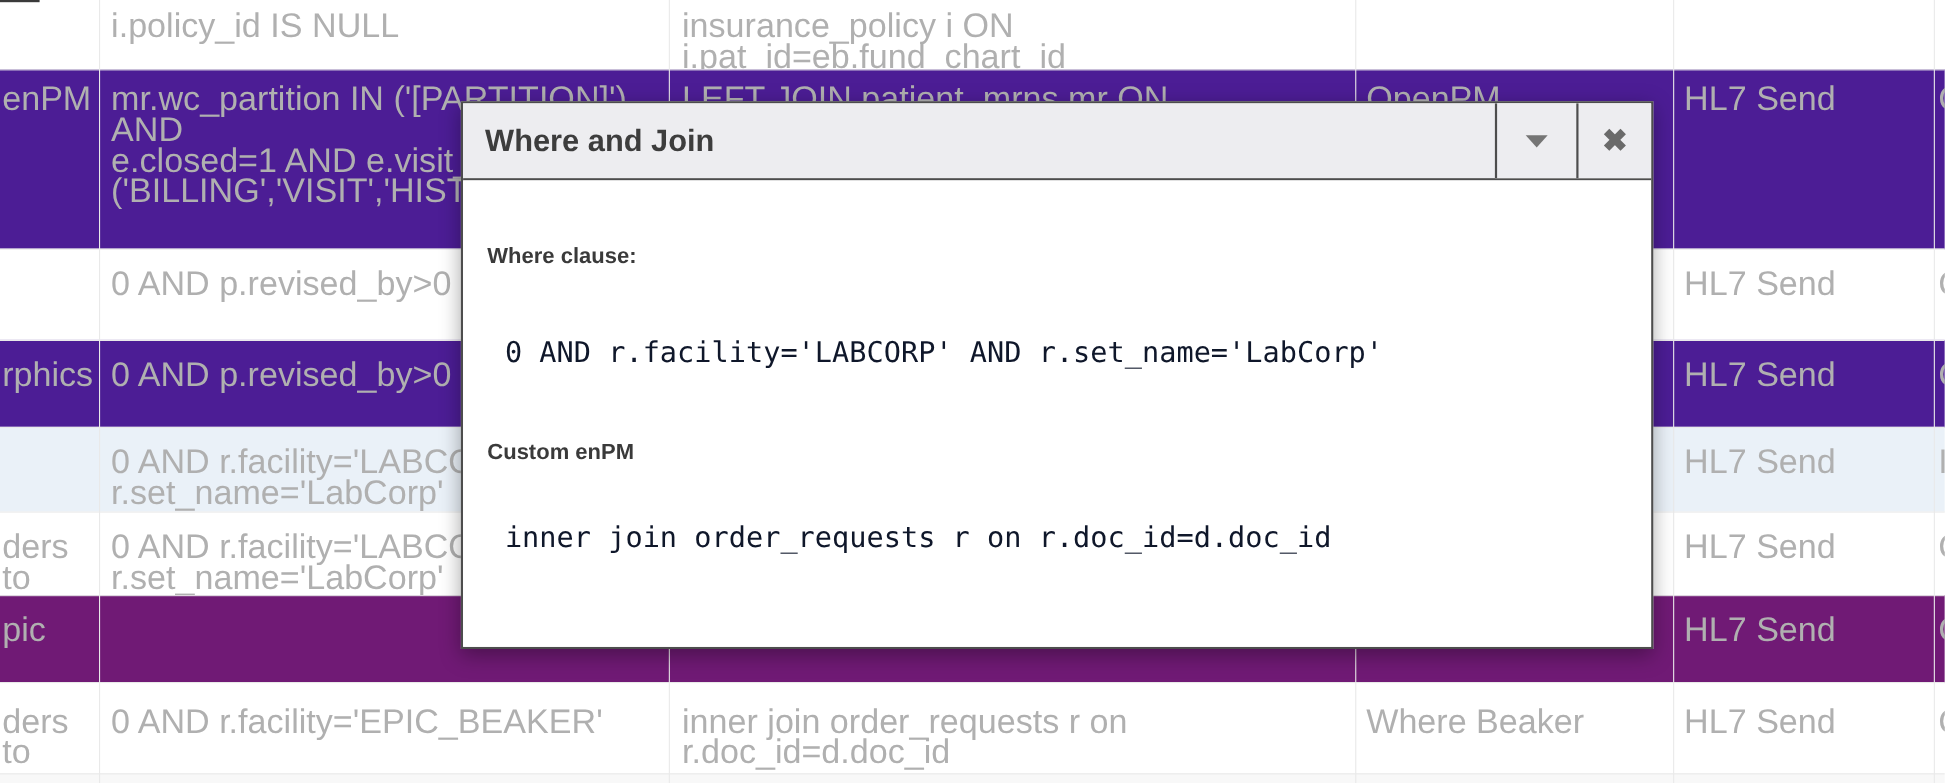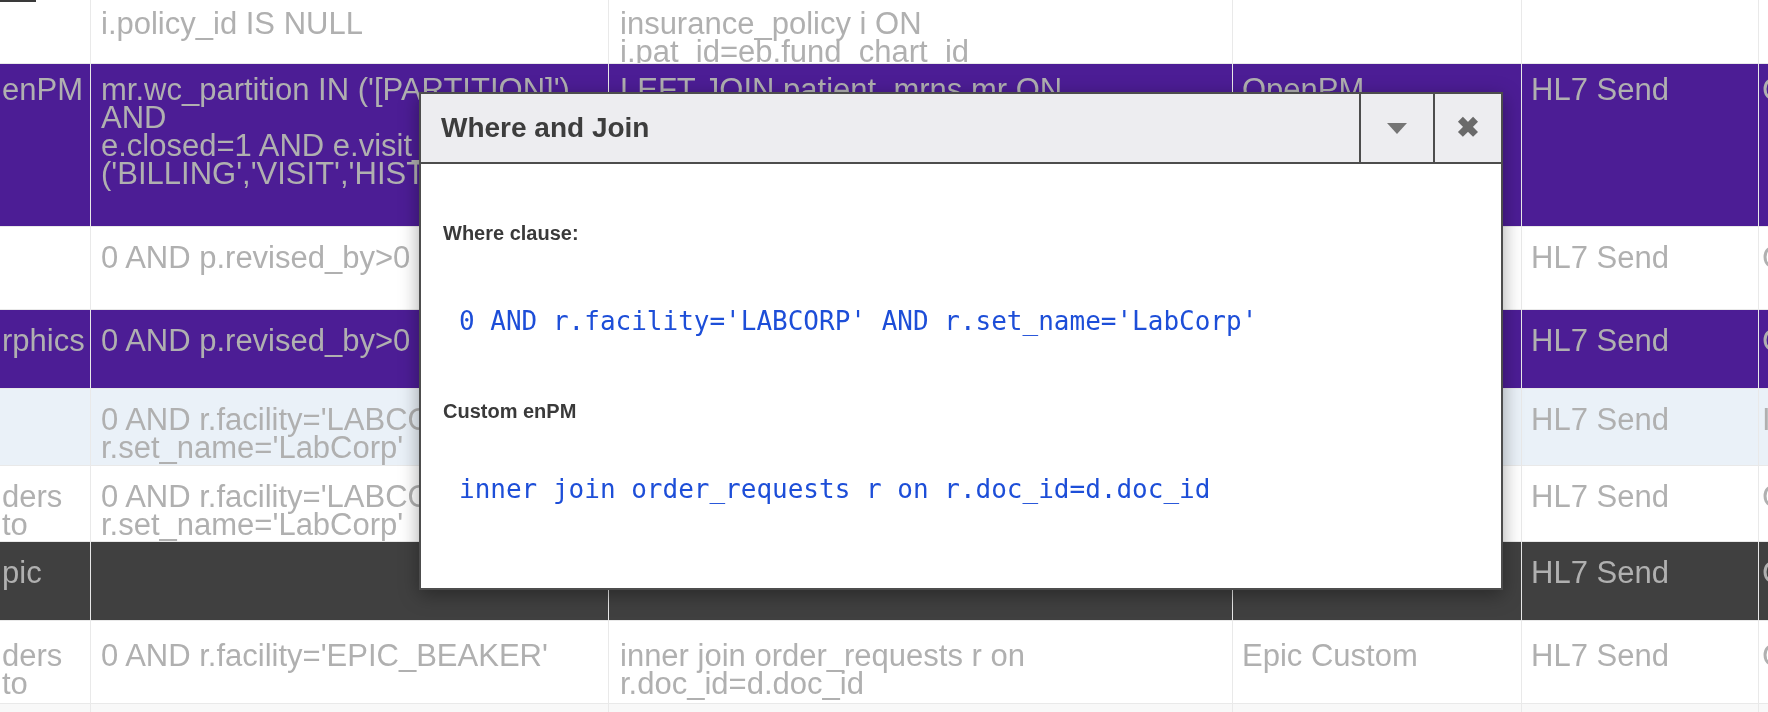--- a/index.html
+++ b/index.html
@@ -11,21 +11,21 @@
   
   .table-layer{position:absolute;inset:0;}
   .row{position:absolute;left:0;width:1768px;border-top:1px solid #e9e9e9;}
   .row.first{border-top:none;}
   .r1{top:0;height:63px;background:#ffffff;}
   .r2{top:63px;height:163px;background:#4c1d95;}
   .r3{top:226px;height:83px;background:#ffffff;}
   .r4{top:309px;height:79px;background:#4c1d95;}
   .r5{top:388px;height:77px;background:#eaf1f8;}
   .r6{top:465px;height:76px;background:#ffffff;}
-  .r7{top:541px;height:79px;background:#404040;}
+  .r7{top:541px;height:79px;background:#701a75;}
   .r8{top:620px;height:83px;background:#ffffff;}
   .r9{top:703px;height:9px;background:#f8f8f8;}
   .cell{
     position:absolute;top:8px;bottom:0;
     font-size:31px;line-height:28px;color:#b0b0b0;
     white-space:pre-line;overflow:hidden;
     padding-top:9px;
   }
   .r1 .cell{padding-top:2px;}
   .r2 .cell{padding-top:4px;}
@@ -66,21 +66,21 @@
   }
   .xglyph{font-size:28px;font-weight:bold;color:#6a6a6a;line-height:1;}
   .modal-body{position:relative;height:424px;background:#ffffff;}
   .mlabel{
     position:absolute;left:22px;font-size:20px;font-weight:bold;color:#3a3a3a;
   }
   .mlabel.where{top:58px;}
   .mlabel.join{top:236px;}
   .mcode{
     position:absolute;left:38px;right:20px;
-    font-family:"DejaVu Sans Mono", monospace;font-size:26px;color:#1d4ed8;
+    font-family:"DejaVu Sans Mono", monospace;font-size:26px;color:#0f172a;
     white-space:pre;overflow:hidden;
   }
   .mcode.where{top:142px;}
   .mcode.join{top:310px;}
 </style>
 </head>
 <body>
 
 <div class="table-layer">
 
@@ -137,21 +137,21 @@
     <div class="cell c1">pic</div>
     <div class="cell c4f">aker</div>
     <div class="cell c5">HL7 Send</div>
     <div class="cell c6">C</div>
   </div>
 
   <div class="row r8">
     <div class="cell c1">ders to</div>
     <div class="cell c2">0 AND r.facility='EPIC_BEAKER'</div>
     <div class="cell c3">inner join order_requests r on r.doc_id=d.doc_id</div>
-    <div class="cell c4">Epic Custom</div>
+    <div class="cell c4">Where Beaker</div>
     <div class="cell c5">HL7 Send</div>
     <div class="cell c6">C</div>
   </div>
 
   <div class="row r9"></div>
 
   <div class="colline cl1"></div>
   <div class="colline cl2"></div>
   <div class="colline cl3"></div>
   <div class="colline cl4"></div>

